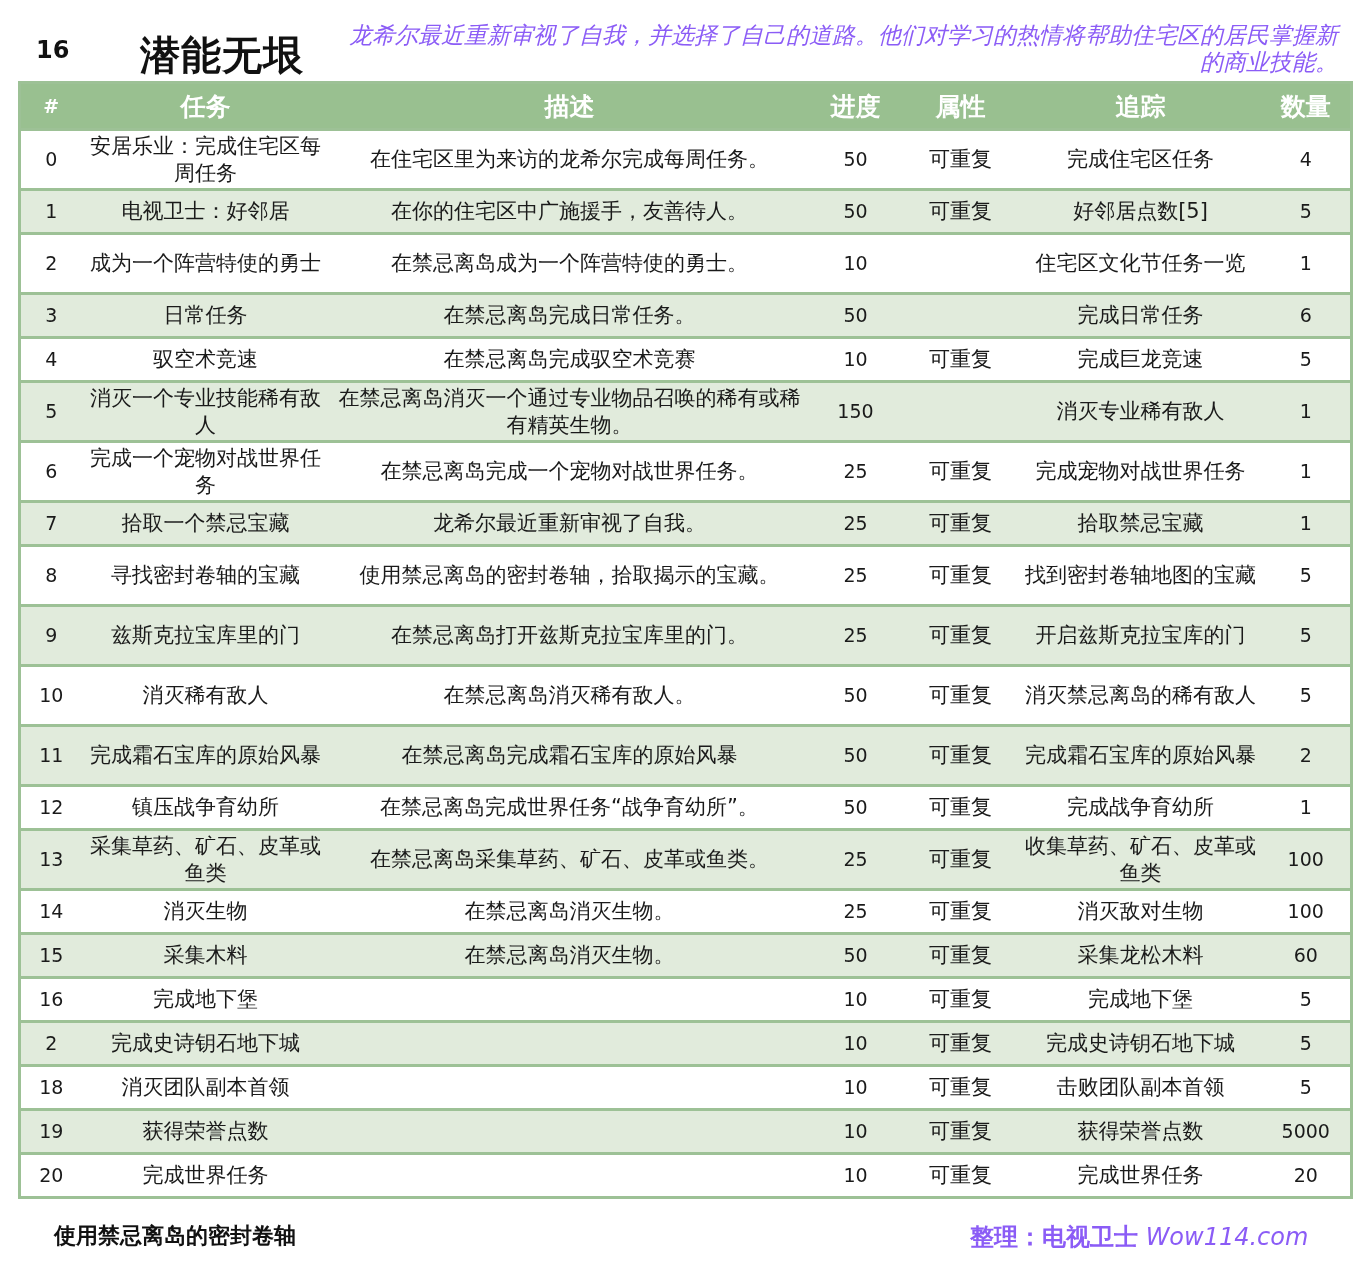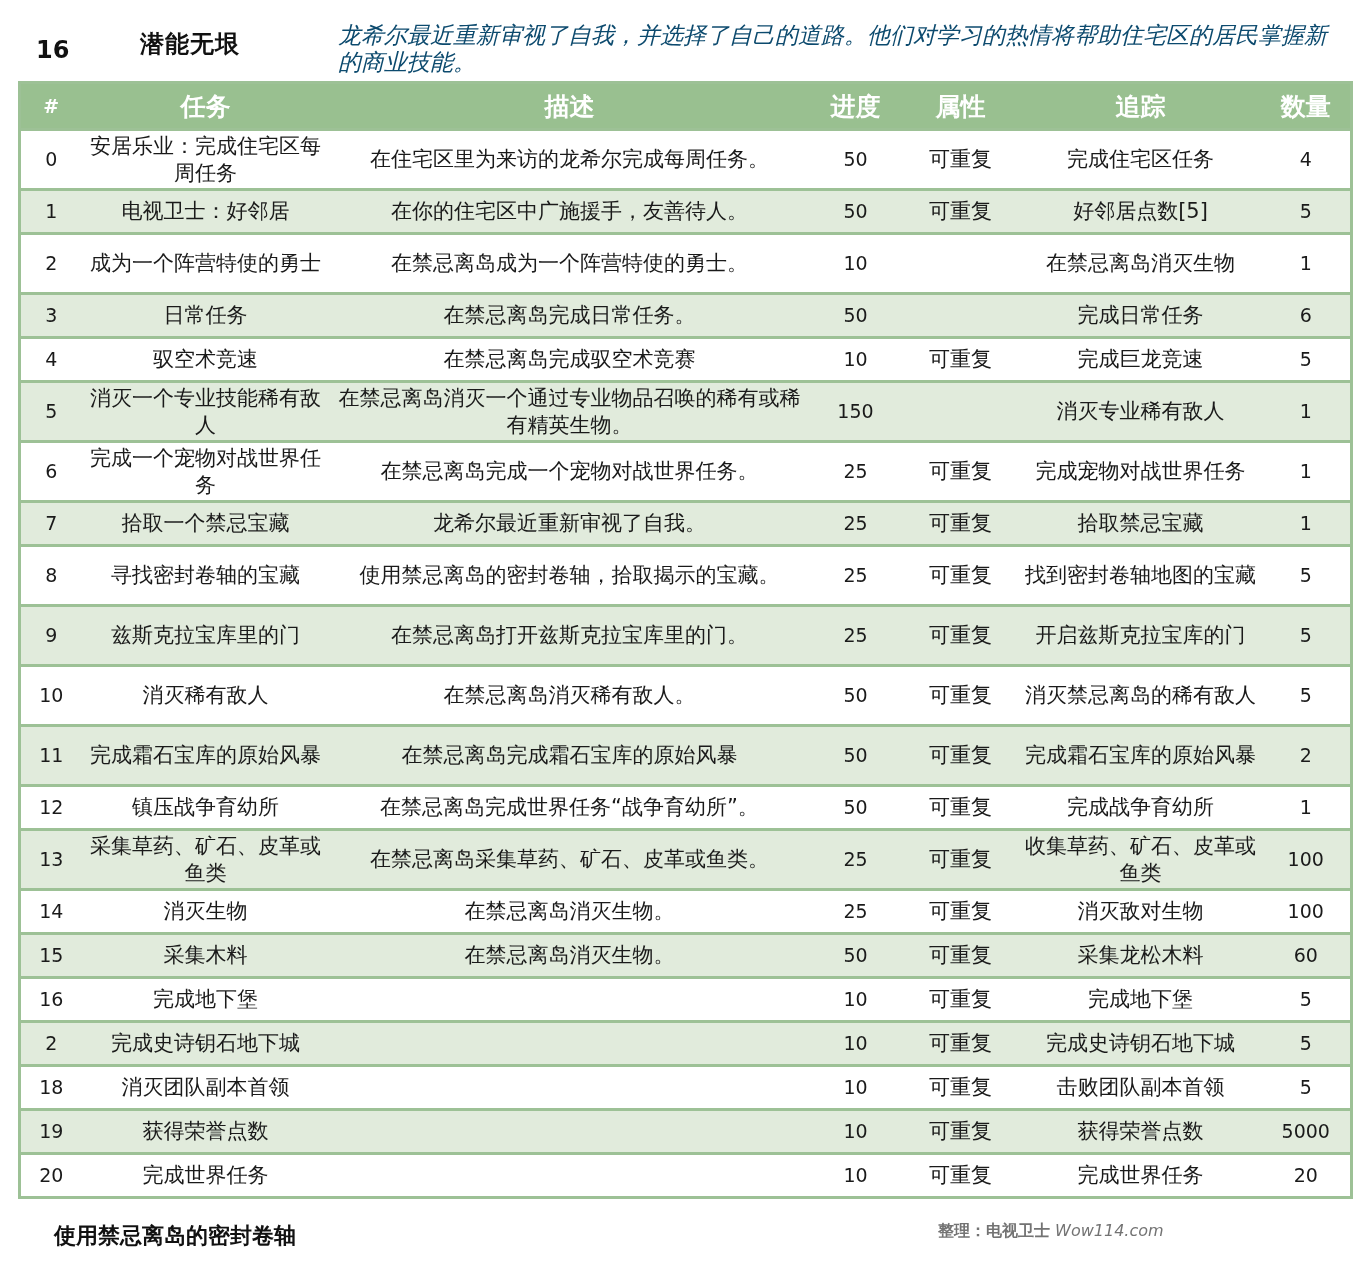--- a/index.html
+++ b/index.html
@@ -1,30 +1,30 @@
 <!DOCTYPE html>
 <html><head>
 <meta charset="utf-8">
 <style>
   html, body { margin: 0; padding: 0; background: #ffffff; }
   body { width: 1370px; height: 1276px; position: relative; font-family: "DejaVu Sans", "Liberation Sans", sans-serif; color: #1a1a1a; overflow: hidden; }
   .top { position: absolute; left: 0; top: 0; width: 1370px; height: 82px; }
   .sec-num { position: absolute; left: 36px; top: 36px; font-size: 24px; font-weight: bold; color: #111; }
-  .sec-title { position: absolute; left: 140px; top: 28px; font-size: 24px; font-weight: bold; color: #111; letter-spacing: 1px; }
-  .sec-desc { position: absolute; left: 338px; top: 22px; width: 1000px; font-size: 23px; line-height: 27px; font-style: italic; color: #0c4a6e; }
+  .sec-title { position: absolute; left: 140px; top: 28px; font-size: 40px; font-weight: bold; color: #111; letter-spacing: 1px; }
+  .sec-desc { position: absolute; left: 338px; top: 22px; width: 1000px; font-size: 23px; line-height: 27px; font-style: italic; color: #8b5cf6; text-align: right; }
   table.grid { position: absolute; left: 18px; top: 81px; width: 1332px; border-collapse: collapse; table-layout: fixed; border: 3px solid #9dc196; }
   table.grid th { background: #99c090; color: #ffffff; font-weight: bold; font-size: 25px; height: 44px; text-align: center; padding: 0; }
   table.grid td { font-size: 21px; text-align: center; padding: 0 4px; border-top: 3px solid #9dc196; line-height: 27px; color: #1a1a1a; }
   table.grid tr.odd td { background: #e1ebdc; }
   table.grid tr.even td { background: #ffffff; }
   td.c-num, td.c-prog, td.c-qty { font-size: 19px !important; }
   tr.h2 td { height: 57px; }
   tr.h1 td { height: 41px; }
   .foot-left { position: absolute; left: 54px; top: 1221px; font-size: 22px; font-weight: bold; color: #111; }
-  .foot-right { position: absolute; left: 938px; top: 1221px; font-size: 16px; color: #737373; }
+  .foot-right { position: absolute; left: 970px; top: 1221px; font-size: 24px; color: #8b5cf6; }
   .foot-right b { font-weight: bold; }
   .foot-right i { font-style: italic; font-weight: normal; }
 </style>
 </head>
 <body>
 
 <div class="top">
   <div class="sec-num">16</div>
   <div class="sec-title">潜能无垠</div>
   <div class="sec-desc">龙希尔最近重新审视了自我，并选择了自己的道路。他们对学习的热情将帮助住宅区的居民掌握新的商业技能。</div>
@@ -69,21 +69,21 @@
         <td class="c-attr">可重复</td>
         <td class="c-track">好邻居点数[5]</td>
         <td class="c-qty">5</td>
       </tr>
       <tr class="even h2">
         <td class="c-num">2</td>
         <td class="c-task">成为一个阵营特使的勇士</td>
         <td class="c-desc">在禁忌离岛成为一个阵营特使的勇士。</td>
         <td class="c-prog">10</td>
         <td class="c-attr"></td>
-        <td class="c-track">在禁忌离岛消灭生物</td>
+        <td class="c-track">住宅区文化节任务一览</td>
         <td class="c-qty">1</td>
       </tr>
       <tr class="odd h1">
         <td class="c-num">3</td>
         <td class="c-task">日常任务</td>
         <td class="c-desc">在禁忌离岛完成日常任务。</td>
         <td class="c-prog">50</td>
         <td class="c-attr"></td>
         <td class="c-track">完成日常任务</td>
         <td class="c-qty">6</td>

